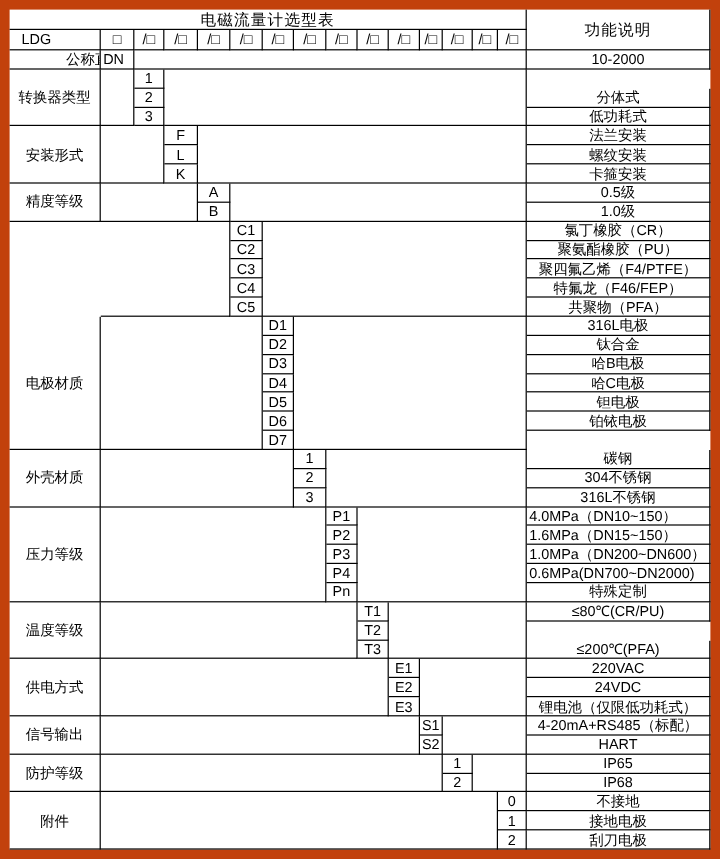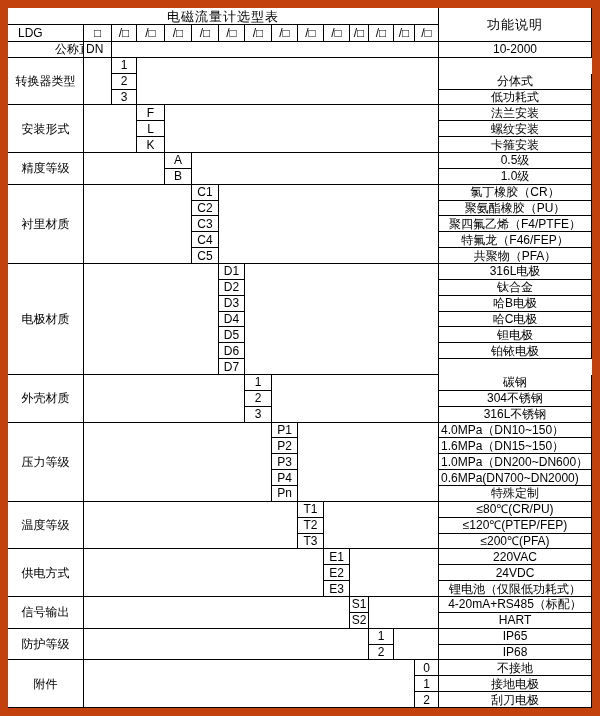--- a/index.html
+++ b/index.html
@@ -68,21 +68,20 @@
     <div class="c" style="grid-area: 9 / 4 / 10 / 5;">K</div>
     <div class="c" style="grid-area: 9 / 16 / 10 / 17;">卡箍安装</div>
     <div class="c" style="grid-area: 7 / 5 / 10 / 16;"></div>
     <div class="c" style="grid-area: 10 / 1 / 12 / 2;">精度等级</div>
     <div class="c" style="grid-area: 10 / 2 / 12 / 5;"></div>
     <div class="c" style="grid-area: 10 / 5 / 11 / 6;">A</div>
     <div class="c" style="grid-area: 10 / 16 / 11 / 17;">0.5级</div>
     <div class="c" style="grid-area: 11 / 5 / 12 / 6;">B</div>
     <div class="c" style="grid-area: 11 / 16 / 12 / 17;">1.0级</div>
     <div class="c" style="grid-area: 10 / 6 / 12 / 16;"></div>
-    <div class="c" style="grid-area: 12 / 1 / 17 / 2;">衬里材质</div>
     <div class="c" style="grid-area: 12 / 2 / 17 / 6;"></div>
     <div class="c" style="grid-area: 12 / 6 / 13 / 7;">C1</div>
     <div class="c" style="grid-area: 12 / 16 / 13 / 17;">氯丁橡胶（CR）</div>
     <div class="c" style="grid-area: 13 / 6 / 14 / 7;">C2</div>
     <div class="c" style="grid-area: 13 / 16 / 14 / 17;">聚氨酯橡胶（PU）</div>
     <div class="c" style="grid-area: 14 / 6 / 15 / 7;">C3</div>
     <div class="c" style="grid-area: 14 / 16 / 15 / 17;">聚四氟乙烯（F4/PTFE）</div>
     <div class="c" style="grid-area: 15 / 6 / 16 / 7;">C4</div>
     <div class="c" style="grid-area: 15 / 16 / 16 / 17;">特氟龙（F46/FEP）</div>
     <div class="c" style="grid-area: 16 / 6 / 17 / 7;">C5</div>
@@ -124,21 +123,20 @@
     <div class="c" style="grid-area: 30 / 9 / 31 / 10;">P4</div>
     <div class="c dleft" style="grid-area: 30 / 16 / 31 / 17;">0.6MPa(DN700~DN2000)</div>
     <div class="c" style="grid-area: 31 / 9 / 32 / 10;">Pn</div>
     <div class="c" style="grid-area: 31 / 16 / 32 / 17;">特殊定制</div>
     <div class="c" style="grid-area: 27 / 10 / 32 / 16;"></div>
     <div class="c" style="grid-area: 32 / 1 / 35 / 2;">温度等级</div>
     <div class="c" style="grid-area: 32 / 2 / 35 / 10;"></div>
     <div class="c" style="grid-area: 32 / 10 / 33 / 11;">T1</div>
     <div class="c" style="grid-area: 32 / 16 / 33 / 17;">≤80℃(CR/PU)</div>
     <div class="c" style="grid-area: 33 / 10 / 34 / 11;">T2</div>
-    <div class="c" style="grid-area: 33 / 16 / 34 / 17;">≤120℃(PTEP/FEP)</div>
     <div class="c" style="grid-area: 34 / 10 / 35 / 11;">T3</div>
     <div class="c" style="grid-area: 34 / 16 / 35 / 17;">≤200℃(PFA)</div>
     <div class="c" style="grid-area: 32 / 11 / 35 / 16;"></div>
     <div class="c" style="grid-area: 35 / 1 / 38 / 2;">供电方式</div>
     <div class="c" style="grid-area: 35 / 2 / 38 / 11;"></div>
     <div class="c" style="grid-area: 35 / 11 / 36 / 12;">E1</div>
     <div class="c" style="grid-area: 35 / 16 / 36 / 17;">220VAC</div>
     <div class="c" style="grid-area: 36 / 11 / 37 / 12;">E2</div>
     <div class="c" style="grid-area: 36 / 16 / 37 / 17;">24VDC</div>
     <div class="c" style="grid-area: 37 / 11 / 38 / 12; text-align: right;">E3</div>

